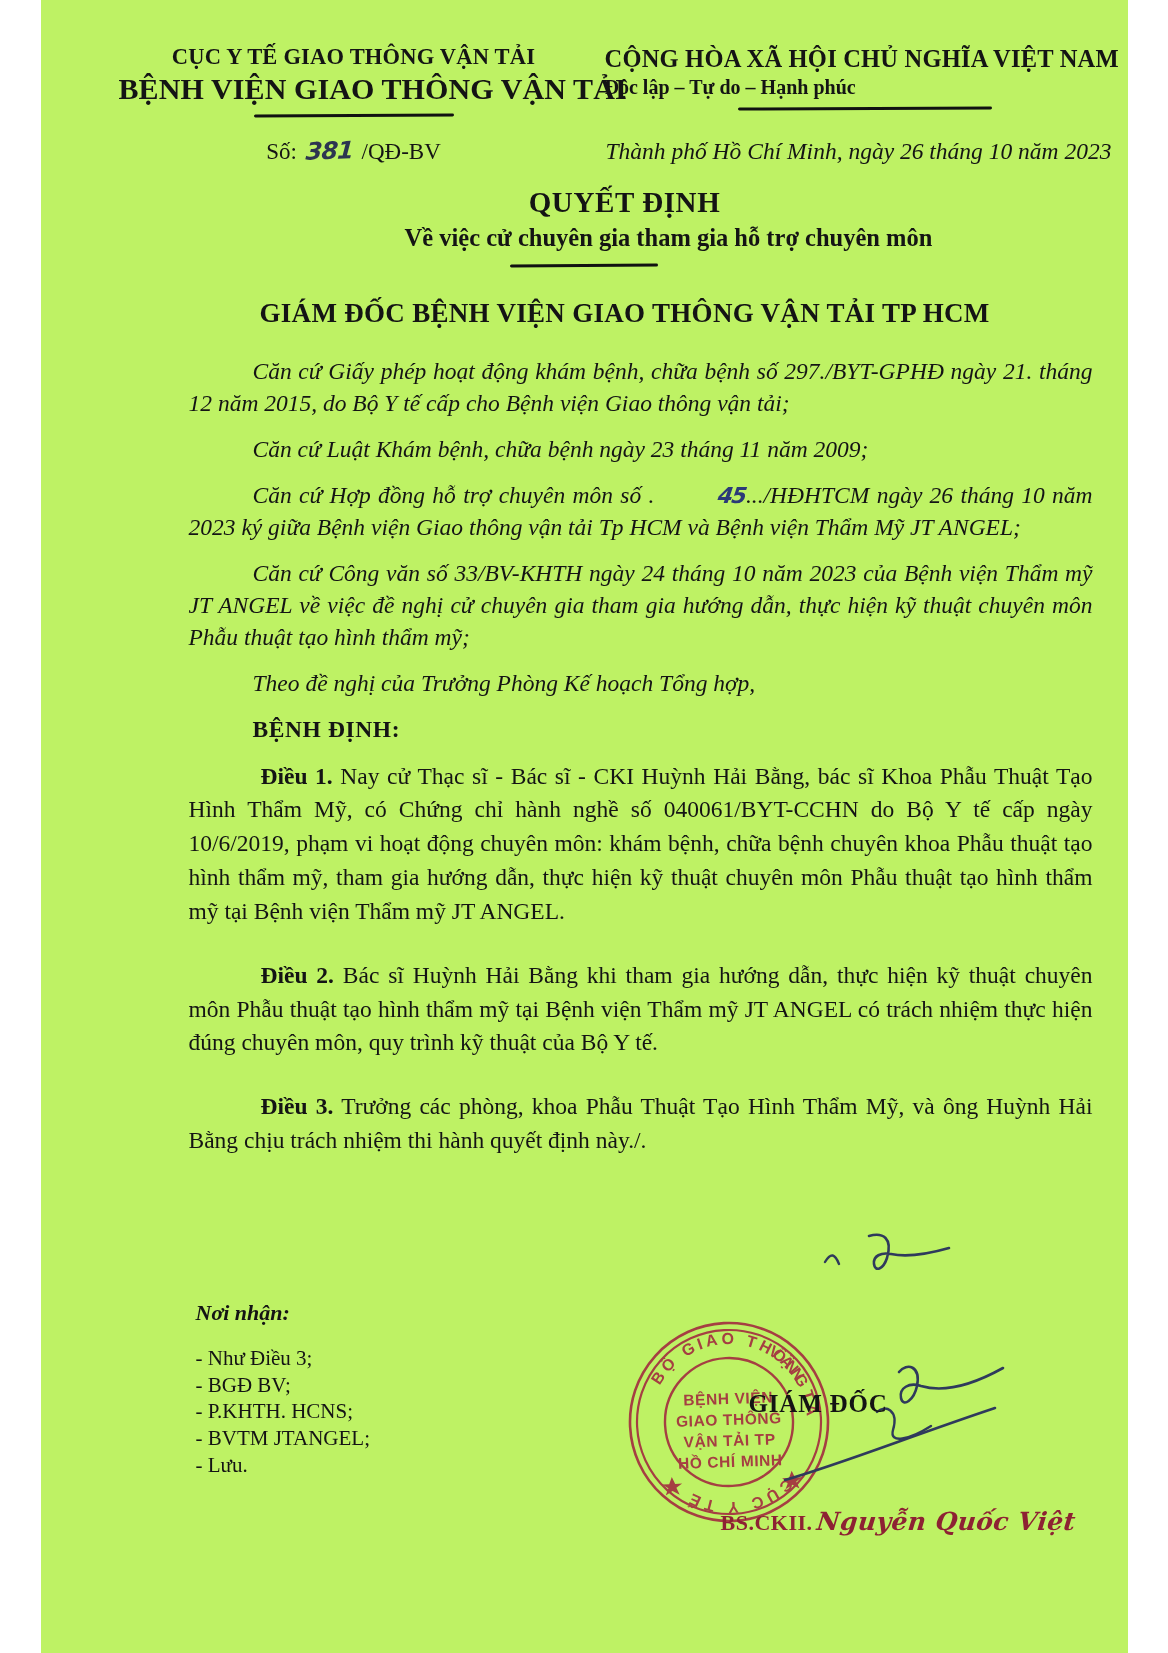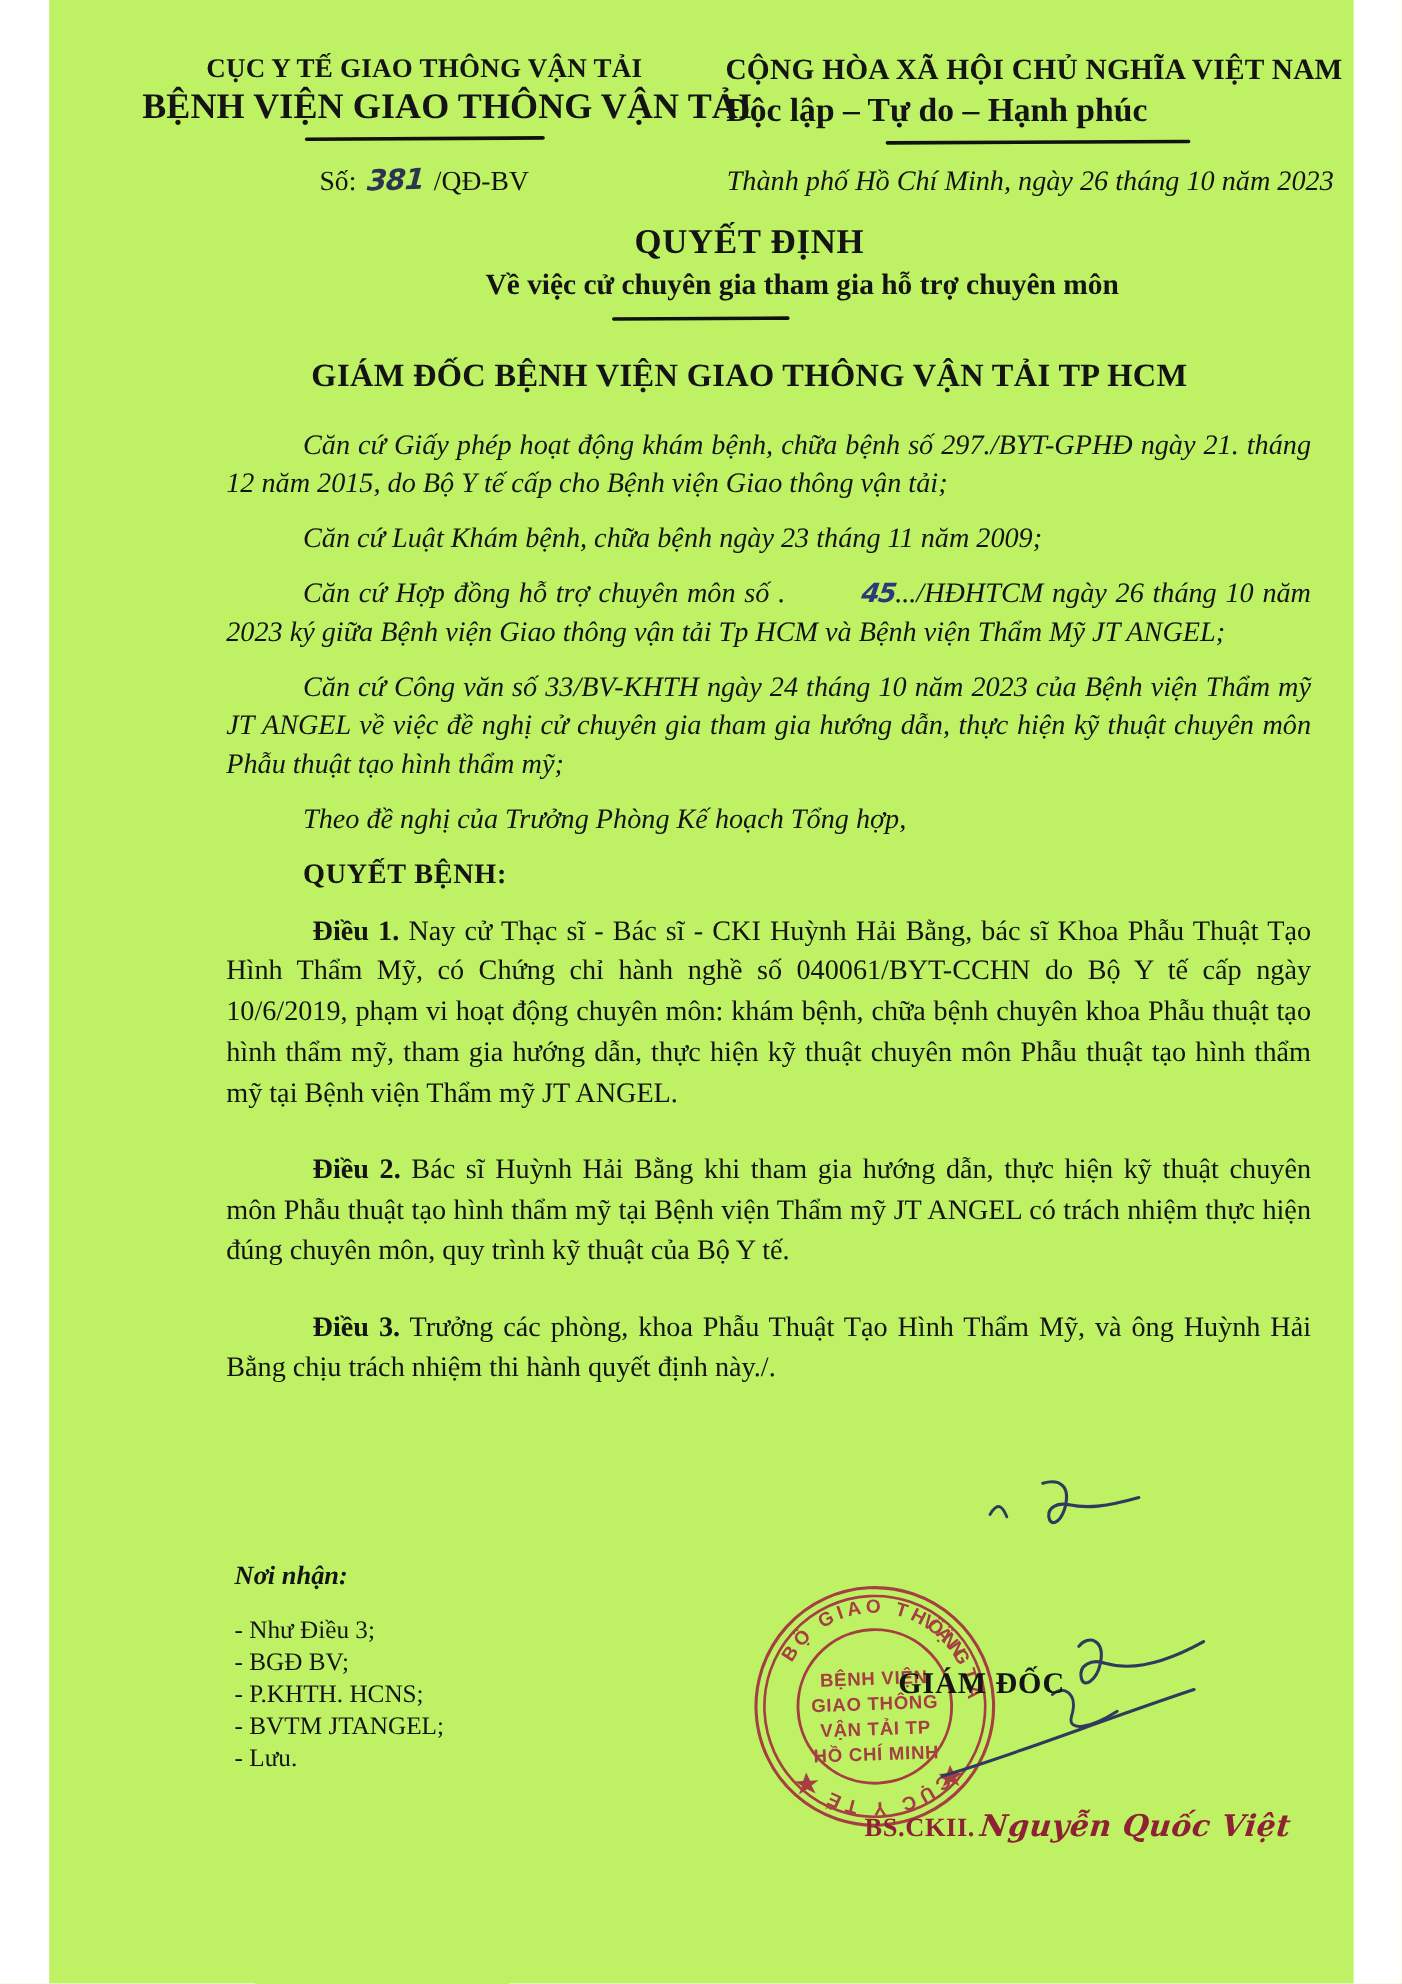--- a/index.html
+++ b/index.html
@@ -54,21 +54,21 @@
     white-space: nowrap;
   }
   .nation-line1 {
     font-size: 24.5px;
     font-weight: bold;
     letter-spacing: 0.2px;
     line-height: 1.2;
     white-space: nowrap;
   }
   .nation-line2 {
-    font-size: 28px;
+    font-size: 20px;
     font-weight: bold;
     line-height: 1.25;
     margin-top: 2px;
     white-space: nowrap;
   }
   .rule {
     height: 3px;
     background: #111;
     margin: 7px auto 0 auto;
     border-radius: 2px;
@@ -330,21 +330,21 @@
     <p class="para italic">Căn cứ Giấy phép hoạt động khám bệnh, chữa bệnh số 297./BYT-GPHĐ ngày 21. tháng 12  năm 2015,  do Bộ Y tế cấp cho Bệnh viện Giao thông vận tải;</p>
 
     <p class="para italic last-left">Căn cứ Luật Khám bệnh, chữa bệnh ngày 23 tháng 11 năm 2009;</p>
 
     <p class="para italic"><span>Căn cứ Hợp đồng hỗ trợ chuyên môn số .</span><span class="hand-ink">45</span><span>.../HĐHTCM ngày 26 tháng 10 năm 2023 ký giữa Bệnh viện Giao thông vận tải Tp HCM và Bệnh viện Thẩm Mỹ JT ANGEL;</span></p>
 
     <p class="para italic">Căn cứ Công văn số 33/BV-KHTH ngày 24 tháng 10 năm 2023 của Bệnh viện Thẩm mỹ JT ANGEL về việc đề nghị cử chuyên gia tham gia hướng dẫn, thực hiện kỹ thuật chuyên môn Phẫu thuật tạo hình thẩm mỹ;</p>
 
     <p class="para italic last-left">Theo đề nghị của Trưởng Phòng Kế hoạch Tổng hợp,</p>
 
-    <p class="para decide-word">QUYẾT BỆNH:</p>
+    <p class="para decide-word">BỆNH ĐỊNH:</p>
 
     <p class="article"><span class="art-label">Điều 1.</span><span> Nay cử Thạc sĩ - Bác sĩ - CKI Huỳnh Hải Bằng, bác sĩ Khoa Phẫu Thuật Tạo Hình Thẩm Mỹ, có Chứng chỉ hành nghề số 040061/BYT-CCHN do Bộ Y tế cấp ngày 10/6/2019, phạm vi hoạt động chuyên môn: khám bệnh, chữa bệnh chuyên khoa Phẫu thuật tạo hình thẩm mỹ, tham gia hướng dẫn, thực hiện kỹ thuật chuyên môn Phẫu thuật tạo hình thẩm mỹ tại Bệnh viện Thẩm mỹ JT ANGEL.</span></p>
 
     <p class="article"><span class="art-label">Điều 2.</span><span> Bác sĩ Huỳnh Hải Bằng khi tham gia hướng dẫn, thực hiện kỹ thuật chuyên môn Phẫu thuật tạo hình thẩm mỹ tại Bệnh viện Thẩm mỹ JT ANGEL có trách nhiệm thực hiện đúng chuyên môn, quy trình kỹ thuật của Bộ Y tế.</span></p>
 
     <p class="article"><span class="art-label">Điều 3.</span><span> Trưởng các phòng, khoa Phẫu Thuật Tạo Hình Thẩm Mỹ, và ông Huỳnh Hải Bằng chịu trách nhiệm thi hành quyết định này./.</span></p>
 
   </div>
 
   <svg class="sig-ink sig-top" width="160" height="70" viewBox="0 0 160 70">

